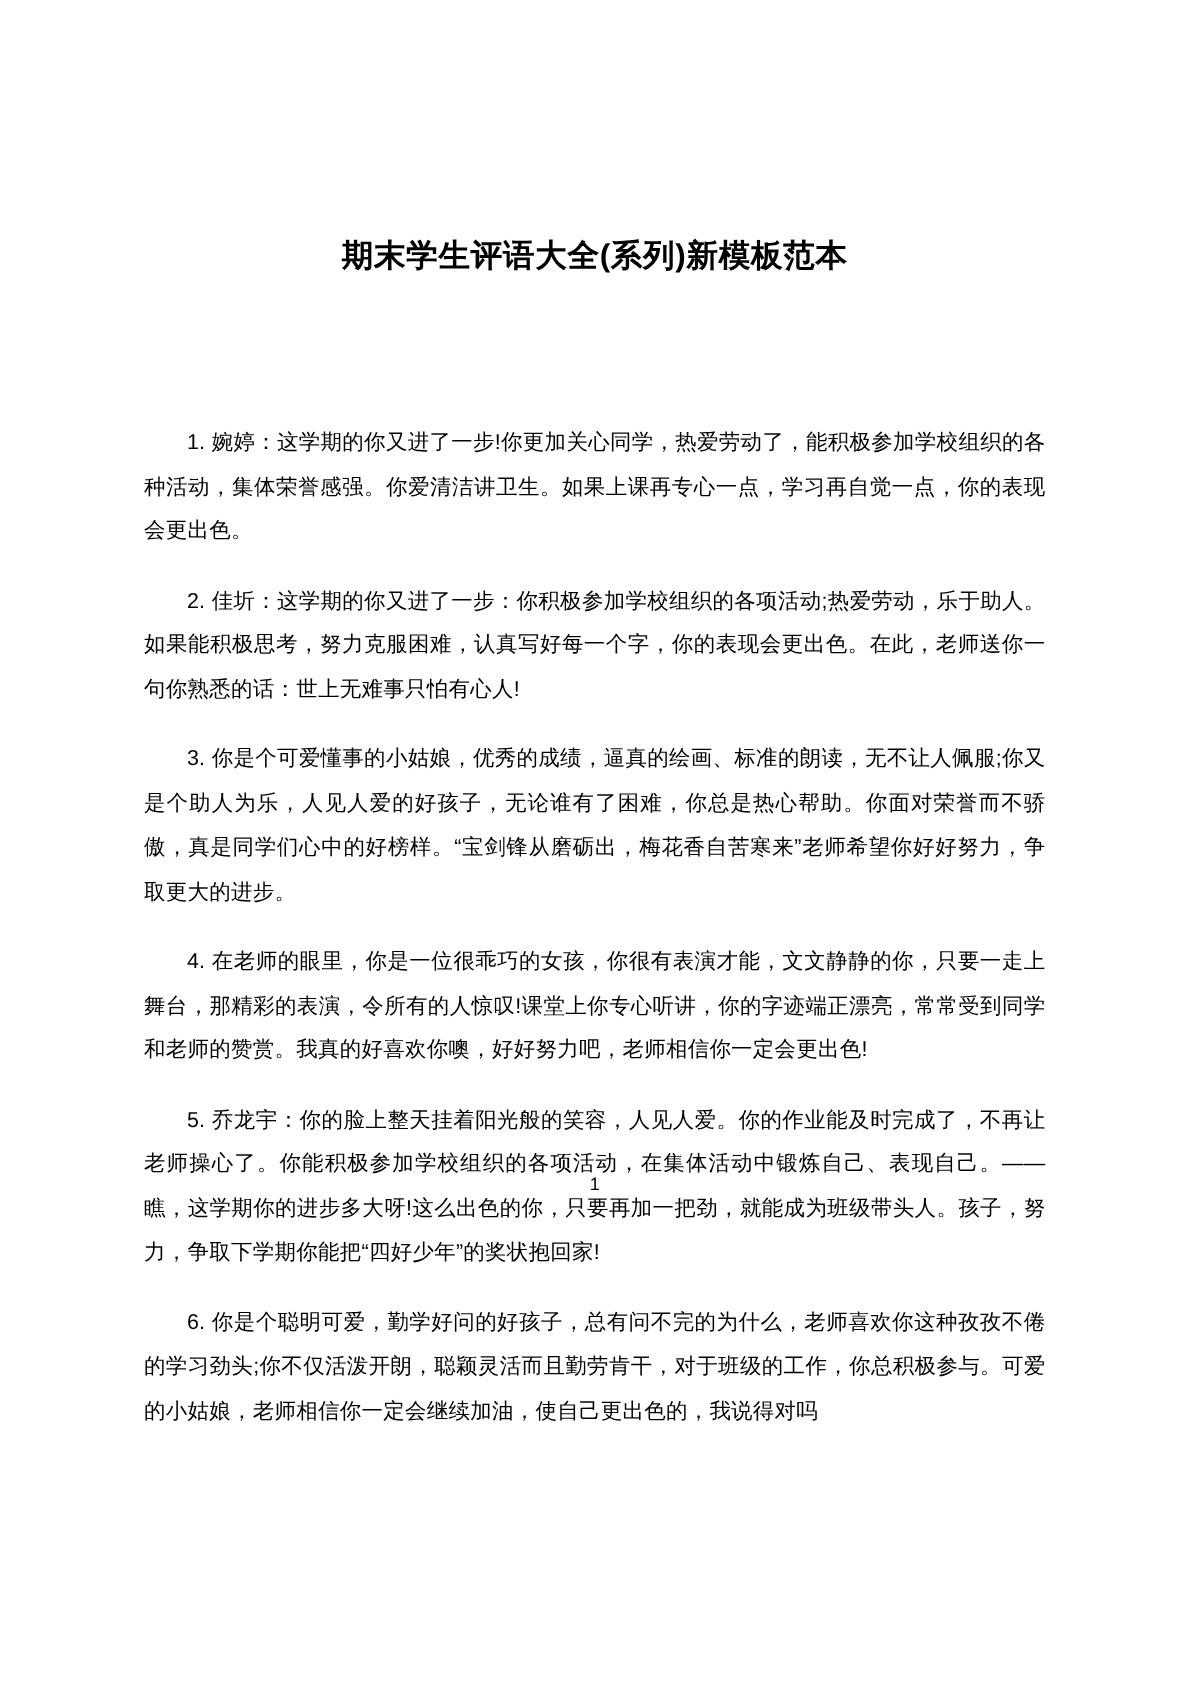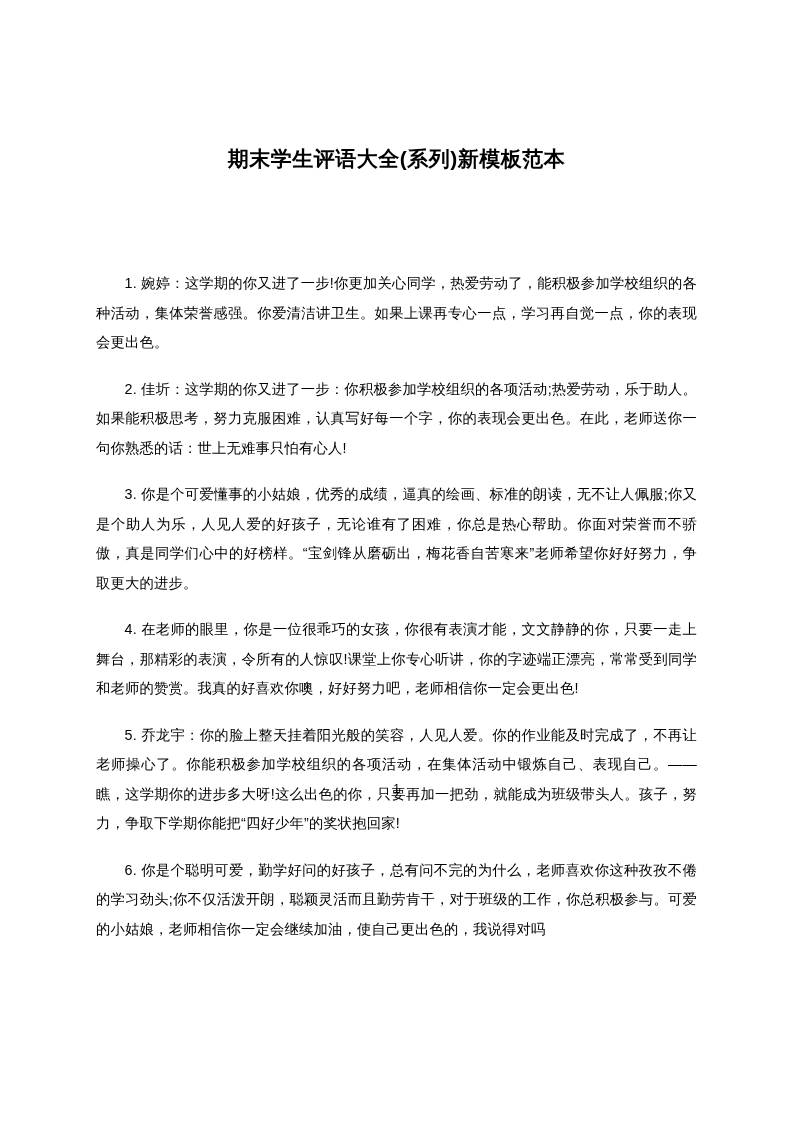--- a/index.html
+++ b/index.html
@@ -13,21 +13,21 @@
     font-family: "Liberation Serif", "DejaVu Serif", serif;
     color: #000000;
     position: relative;
     overflow: hidden;
   }
   .page {
     position: relative;
     width: 793px;
     height: 848px;
     box-sizing: border-box;
-    padding: 4px 96px;
+    padding: 16px 96px;
   }
   .doc-title {
     text-align: center;
     font-family: "Liberation Sans", "DejaVu Sans", sans-serif;
     font-weight: bold;
     font-size: 21px;
     letter-spacing: 0.5px;
     margin: 0;
     padding-top: 140px;
     line-height: 1.4;

